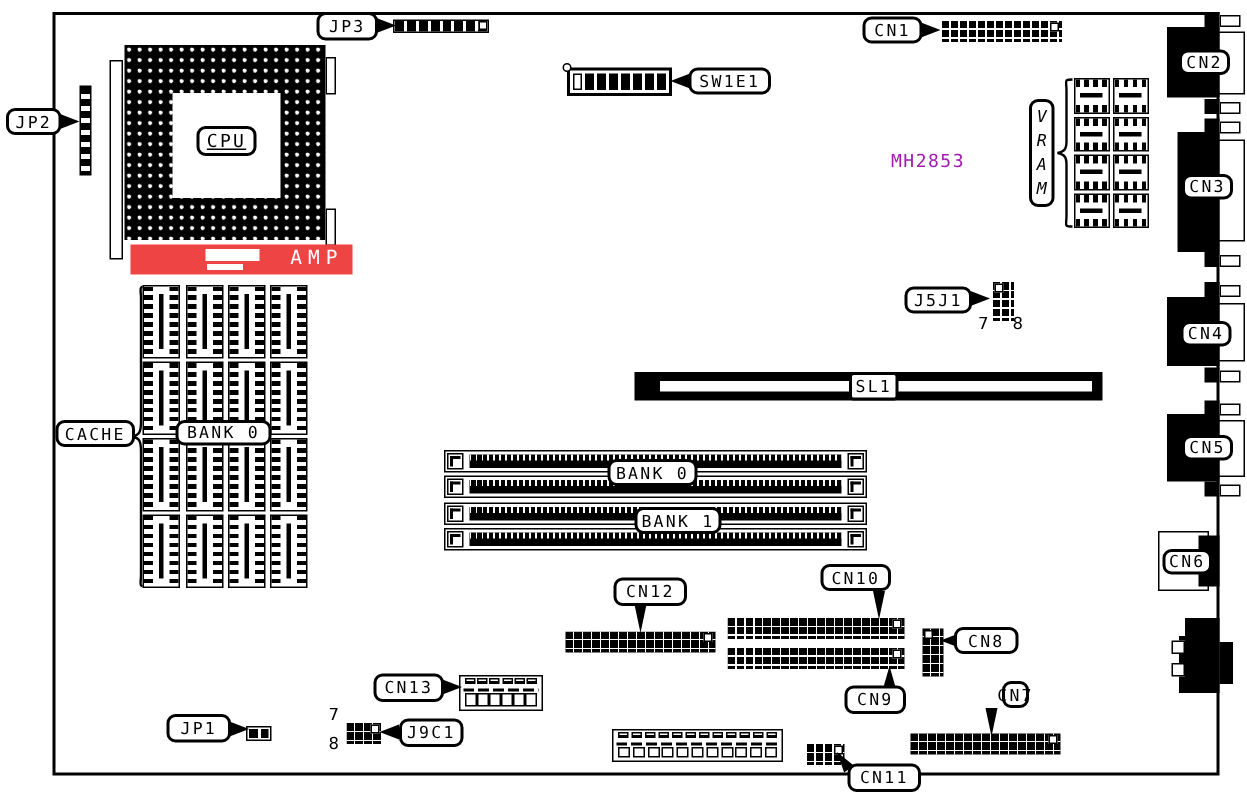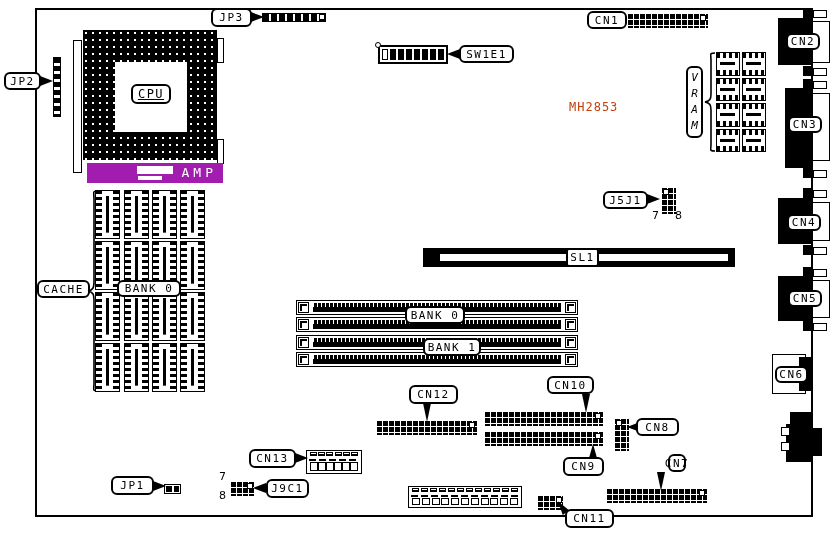--- a/index.html
+++ b/index.html
@@ -5,21 +5,21 @@
   html,body{margin:0;padding:0;background:#fff;}
   #stage{position:relative;width:831px;height:533px;background:#fff;overflow:hidden;
          font-family:"DejaVu Sans Mono","Liberation Mono",monospace;color:#000;}
   #stage *{box-sizing:border-box;}
   
   .board{position:absolute;left:35px;top:8px;width:778px;height:509px;border:2px solid #000;background:#fff;z-index:0;}
   
   .lbl{position:absolute;background:#fff;border:2px solid #000;border-radius:6px;
        display:flex;align-items:center;justify-content:center;font-size:11px;
        letter-spacing:1.5px;white-space:nowrap;padding:0 2px;z-index:6;line-height:1;}
-  .txt{position:absolute;font-size:12px;letter-spacing:1px;color:#c2410c;z-index:4;line-height:1;}
+  .txt{position:absolute;font-size:12px;letter-spacing:1px;color:#a21caf;z-index:4;line-height:1;margin-left:25px;}
   .pin-num{position:absolute;font-size:11px;letter-spacing:0;color:#000;z-index:6;line-height:1;font-family:"DejaVu Sans",sans-serif;}
   
   .tail{position:absolute;width:0;height:0;z-index:5;}
   .t-right{border-top:5px solid transparent;border-bottom:5px solid transparent;border-left:13px solid #000;}
   .t-left{border-top:5px solid transparent;border-bottom:5px solid transparent;border-right:13px solid #000;}
   .t-down{border-left:4px solid transparent;border-right:4px solid transparent;border-top:19px solid #000;}
   .t-up{border-left:4px solid transparent;border-right:4px solid transparent;border-bottom:14px solid #000;}
   
   .ph{position:absolute;background:#000;z-index:2;}
   .ph::before{content:"";position:absolute;inset:0;
@@ -29,21 +29,21 @@
   
   .vstripes{position:absolute;background:repeating-linear-gradient(180deg,#000 0 5px,#fff 5px 8px);border:1px solid #000;z-index:2;}
   .hstripes{position:absolute;background:repeating-linear-gradient(90deg,#000 0 6px,#fff 6px 8px);border:1px solid #000;z-index:2;}
   
   .socket{position:absolute;left:83px;top:30px;width:134px;height:130px;background-color:#000;
     background-image:radial-gradient(circle at 3px 3px,#fff 1.2px,transparent 1.5px);
     background-size:7px 7px;z-index:1;}
   .socket-inner{position:absolute;left:32px;top:32px;width:72px;height:70px;background:#fff;}
   .sidebar-w{position:absolute;background:#fff;border:1px solid #000;z-index:2;}
   
-  .ampbar{position:absolute;left:87px;top:163px;width:136px;height:20px;background:#a21caf;z-index:2;}
+  .ampbar{position:absolute;left:87px;top:163px;width:148px;height:20px;background:#ef4444;z-index:2;}
   .amp-txt{position:absolute;right:6px;top:3px;color:#fff;font-size:13px;letter-spacing:4px;line-height:1;}
   
   .chipcol{position:absolute;display:flex;flex-direction:column;gap:2px;z-index:2;}
   .cchip{flex:1;border:1px solid #000;background-color:#fff;
     background-image:repeating-linear-gradient(180deg,#000 0 3px,#fff 3px 6px),
                      repeating-linear-gradient(180deg,#000 0 3px,#fff 3px 6px),
                      linear-gradient(#000,#000);
     background-size:6px 100%,6px 100%,3px 78%;
     background-position:left center,right center,center center;background-repeat:no-repeat;}
   .vchip{flex:1;border:1px solid #000;background-color:#fff;
@@ -159,21 +159,21 @@
       <div class="sw"></div>
       <div class="sw"></div>
       <div class="sw"></div>
     </div>
   <div class="dot1" style="left:375px;top:42px;"></div>
   <div class="lbl" style="left:459px;top:45px;width:55px;height:18px;">SW1E1</div>
   <div class="tail t-left" style="left:447px;top:49px;"></div>
 
   <div class="ph" style="left:628px;top:14px;width:80px;height:14px;"></div>
   <div class="cap" style="left:700px;top:15px;"></div>
-  <div class="lbl" style="left:587px;top:11px;width:40px;height:18px;">CN1</div>
+  <div class="lbl" style="left:575px;top:11px;width:40px;height:18px;">CN1</div>
   <div class="tail t-right" style="left:614px;top:15px;"></div>
 
   <div class="txt" style="left:569px;top:101px;">MH2853</div>
 
   <div class="vlabel" style="left:686px;top:66px;font-style:italic;">VRAM</div>
   <svg class="brace" style="left:703px;top:51px;" width="13" height="102" viewBox="0 0 13 102">
     <path d="M12 2 C6 2 8 3 8 9 L8 43 C8 48 7 50 2 51 C7 52 8 54 8 59 L8 93 C8 99 6 100 12 100" fill="none" stroke="#000" stroke-width="1.6"></path>
   </svg>
   <div class="chipcol" style="left:716px;top:52px;width:24px;height:100px;">
       <div class="vchip"></div>

